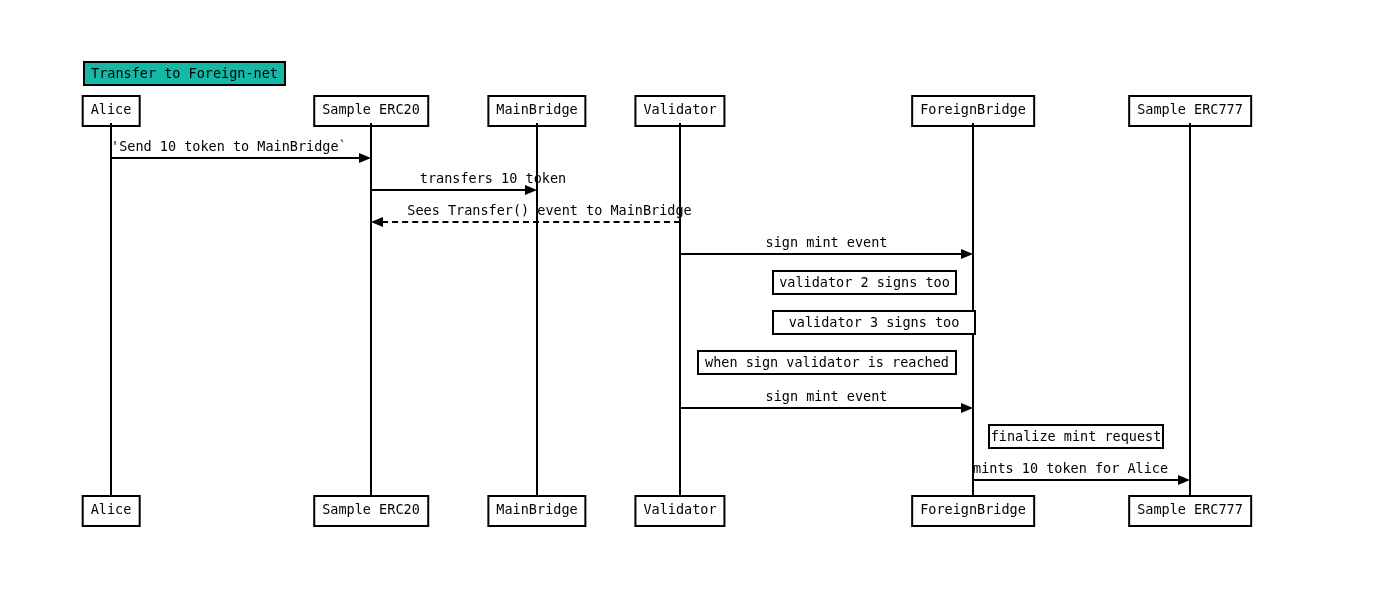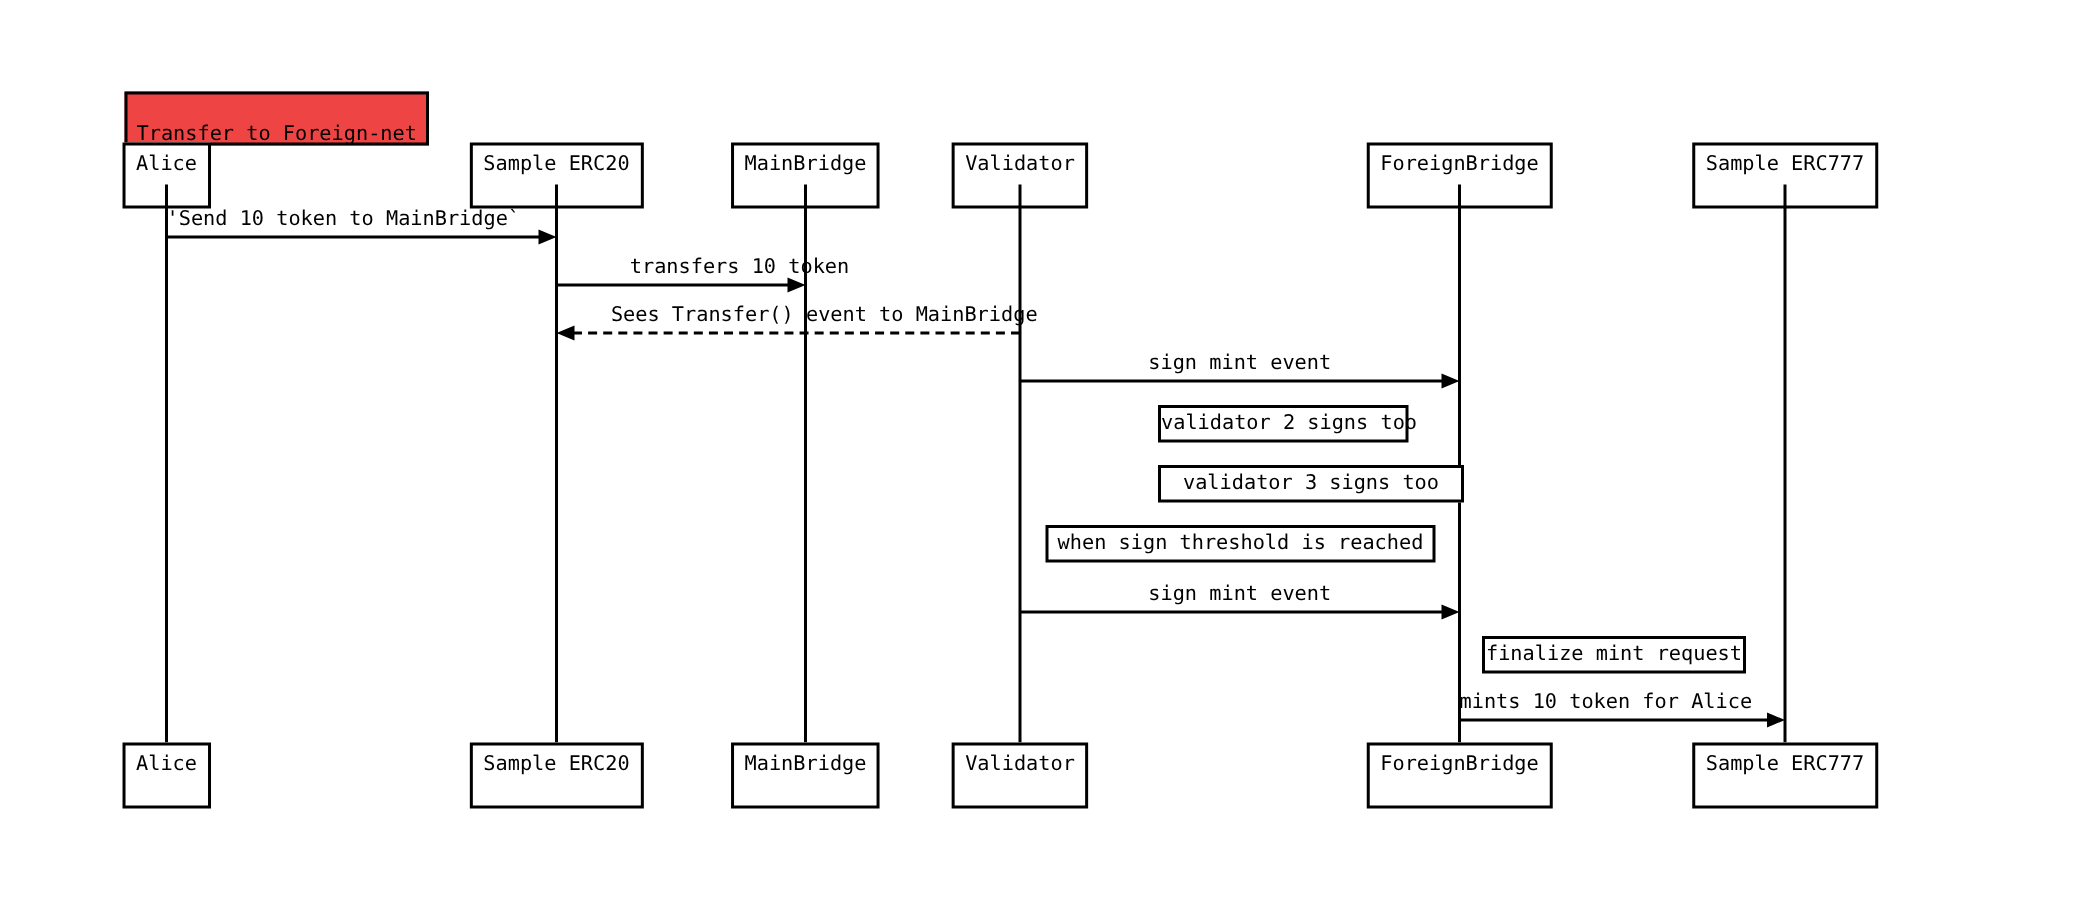--- a/index.html
+++ b/index.html
@@ -10,32 +10,32 @@
     background: #ffffff;
     font-family: "DejaVu Sans Mono", "Liberation Mono", monospace;
     font-size: 13.5px;
     color: #000000;
     overflow: hidden;
   }
   .title-box {
     position: absolute;
     left: 83px;
     top: 61px;
-    height: 14px;
+    height: 25px;
     line-height: 21px;
-    padding: 16px 6px;
+    padding: 0 6px;
     border: 2px solid #000;
     box-sizing: border-box;
-    background: #ef4444;
+    background: #14b8a6;
     white-space: nowrap;
   }
   .actor-box {
     position: absolute;
     transform: translateX(-50%);
-    height: 44px;
+    height: 32px;
     line-height: 24px;
     padding: 0 7px;
     border: 2px solid #000;
     box-sizing: border-box;
     background: #fff;
     white-space: nowrap;
     text-align: left;
   }
   .actor-top { top: 95px; }
   .actor-bottom { top: 495px; }
@@ -112,18 +112,18 @@
       <div class="arrowhead left" style="left: 371px; top: 217px;"></div>
       <div class="msg-label" style="left: 680px; width: 293px; top: 234px;">sign mint event</div>
       <div class="msg-line" style="left: 680px; width: 282px; top: 253px;"></div>
       <div class="arrowhead right" style="left: 961px; top: 249px;"></div>
       <div class="msg-label" style="left: 680px; width: 293px; top: 388px;">sign mint event</div>
       <div class="msg-line" style="left: 680px; width: 282px; top: 407px;"></div>
       <div class="arrowhead right" style="left: 961px; top: 403px;"></div>
       <div class="msg-label" style="left: 973px; width: 172px; top: 460px;">mints 10 token for Alice</div>
       <div class="msg-line" style="left: 973px; width: 206px; top: 479px;"></div>
       <div class="arrowhead right" style="left: 1178px; top: 475px;"></div>
-      <div class="note-box" style="left: 772px; top: 270px; width: 167px;">validator 2 signs too</div>
+      <div class="note-box" style="left: 772px; top: 270px; width: 185px;">validator 2 signs too</div>
       <div class="note-box" style="left: 772px; top: 310px; width: 204px;">validator 3 signs too</div>
-      <div class="note-box" style="left: 697px; top: 350px; width: 260px;">when sign threshold is reached</div>
+      <div class="note-box" style="left: 697px; top: 350px; width: 260px;">when sign validator is reached</div>
       <div class="note-box" style="left: 988px; top: 424px; width: 176px;">finalize mint request</div>
     </div>
 </div>
 
 </body></html>

